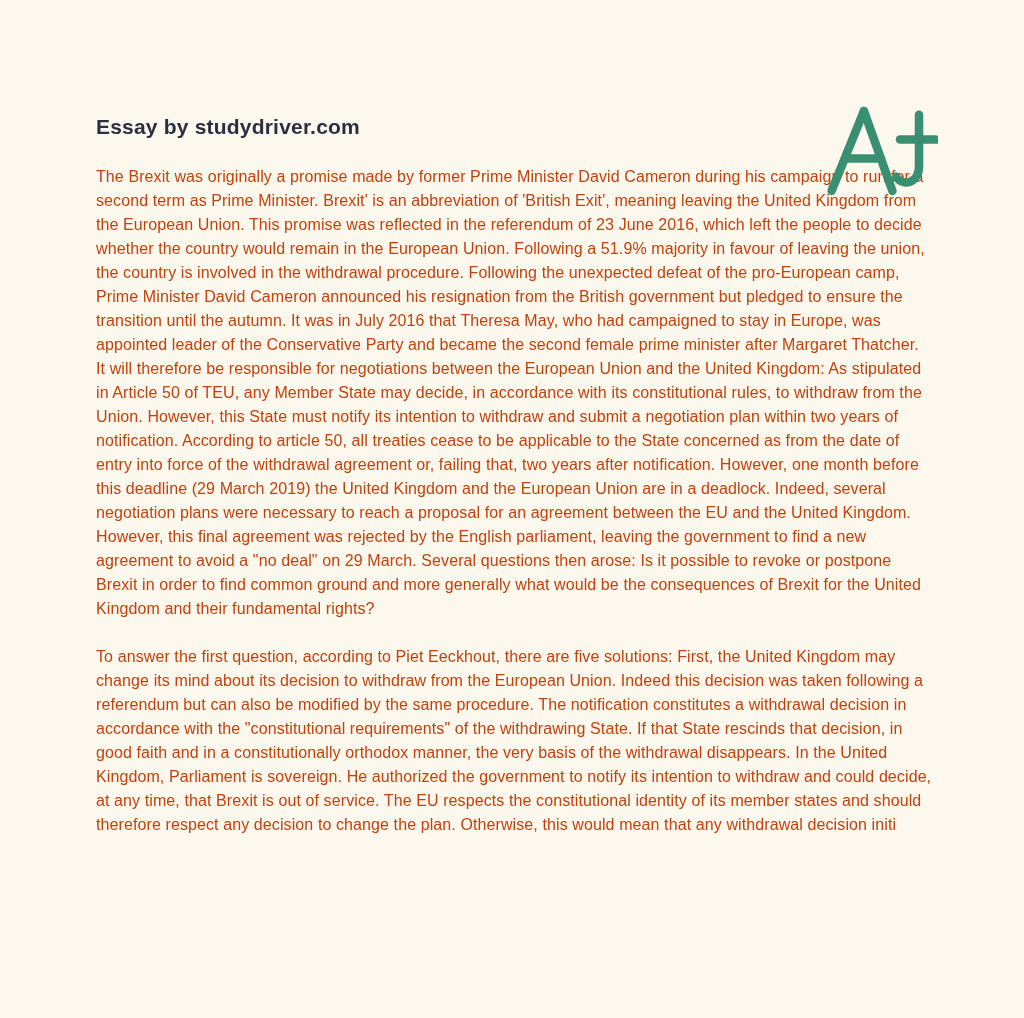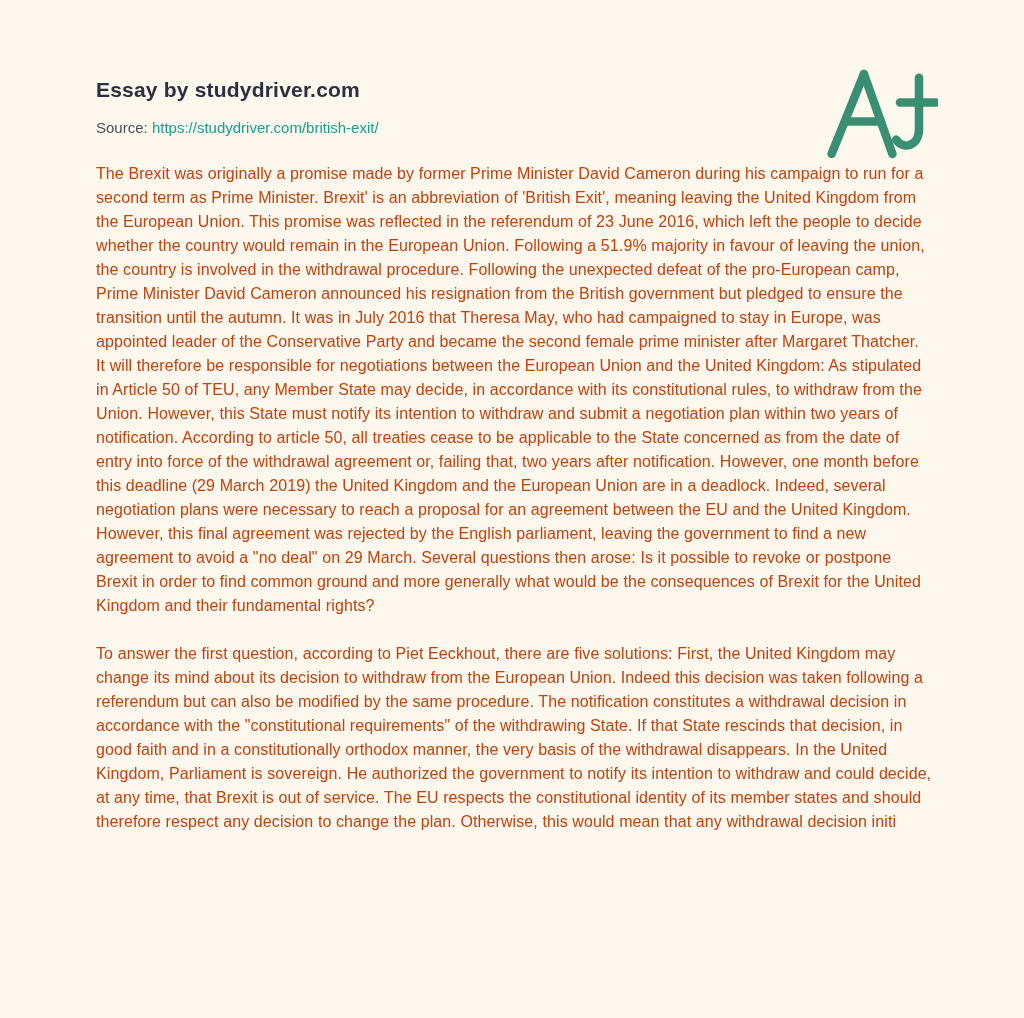--- a/index.html
+++ b/index.html
@@ -10,20 +10,21 @@
     overflow: hidden;
     background: #fdf8ee;
     font-family: "Liberation Sans", sans-serif;
     -webkit-font-smoothing: antialiased;
   }
   .page {
     position: relative;
     width: 1024px;
     height: 816px;
     padding: 78px 92px 0 96px;
+    margin-top: 37px;
   }
   .byline {
     font-size: 21px;
     font-weight: 700;
     color: #2b2f40;
     letter-spacing: 0.2px;
   }
   .source-line {
     margin-top: 17px;
     font-size: 15px;
@@ -62,24 +63,20 @@
     margin-top: 24px;
   }
 </style>
 </head>
 <body>
 
 <div class="page">
 
   <div class="byline">Essay by studydriver.com</div>
 
-  <div class="source-line">
-    <span>Source:</span>
-    <a href="#">https://studydriver.com/british-exit/</a>
-  </div>
 
   <div class="logo">
     <svg viewBox="0 0 120 102" width="114" height="98" aria-hidden="true">
       <g fill="none" stroke="#3a8e72" stroke-width="9" stroke-linecap="round" stroke-linejoin="round">
 
         <path d="M8 94 L42 10"></path>
         <path d="M42 10 L72 94"></path>
         <path d="M24 60 L60 60"></path>
 
         <path d="M100 14 L100 68 C100 86 83 90 76 79"></path>

